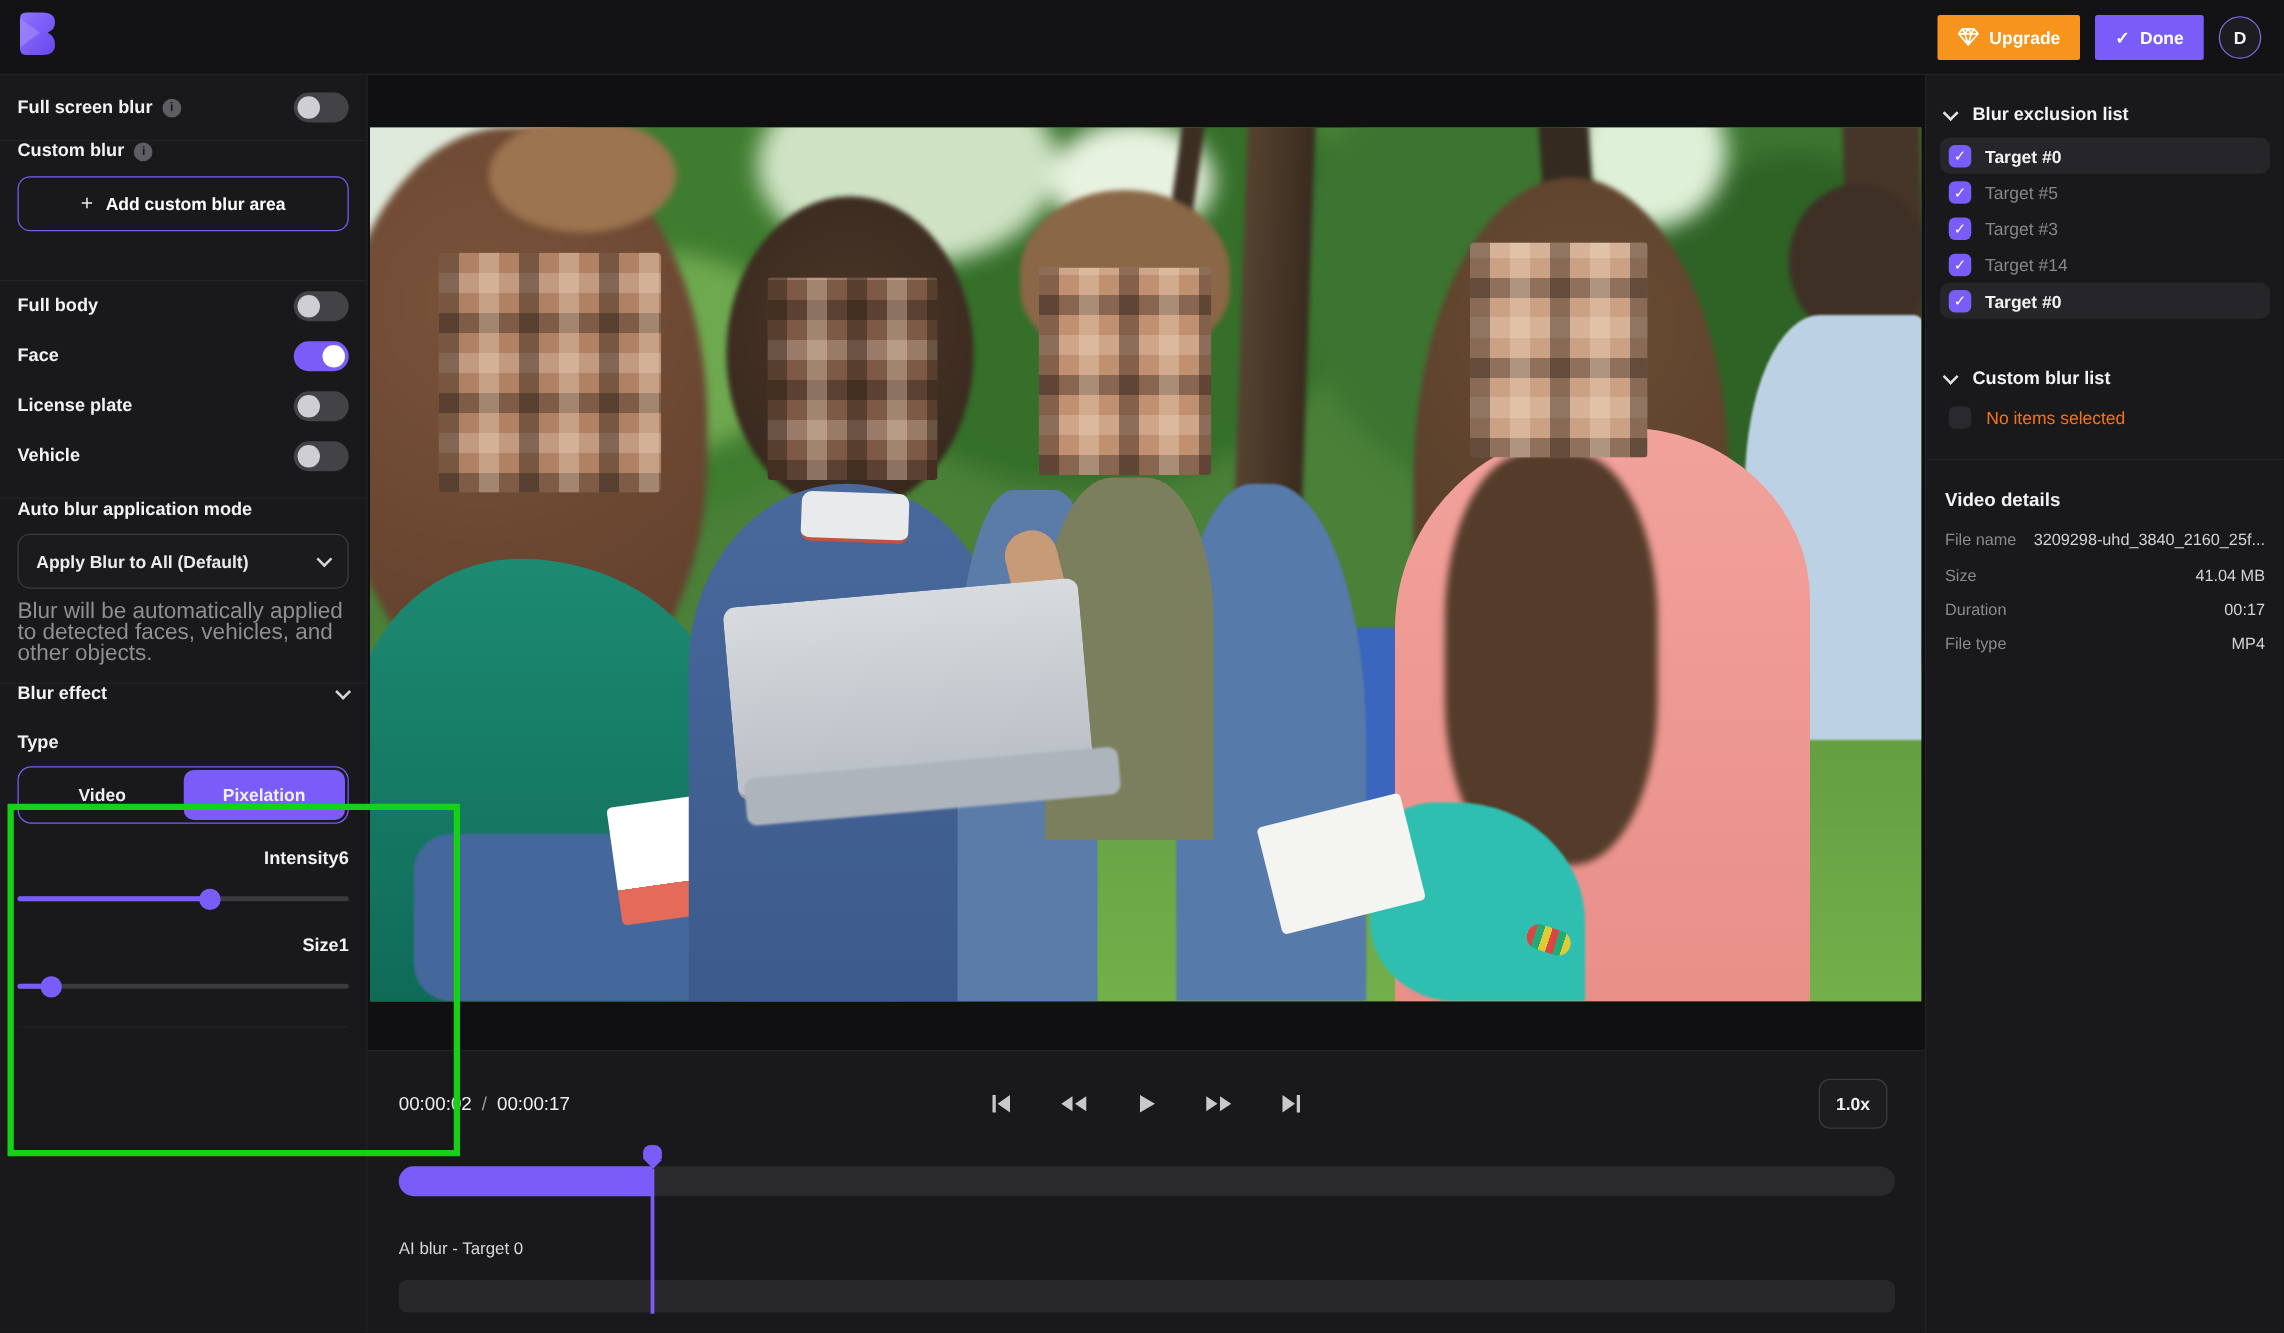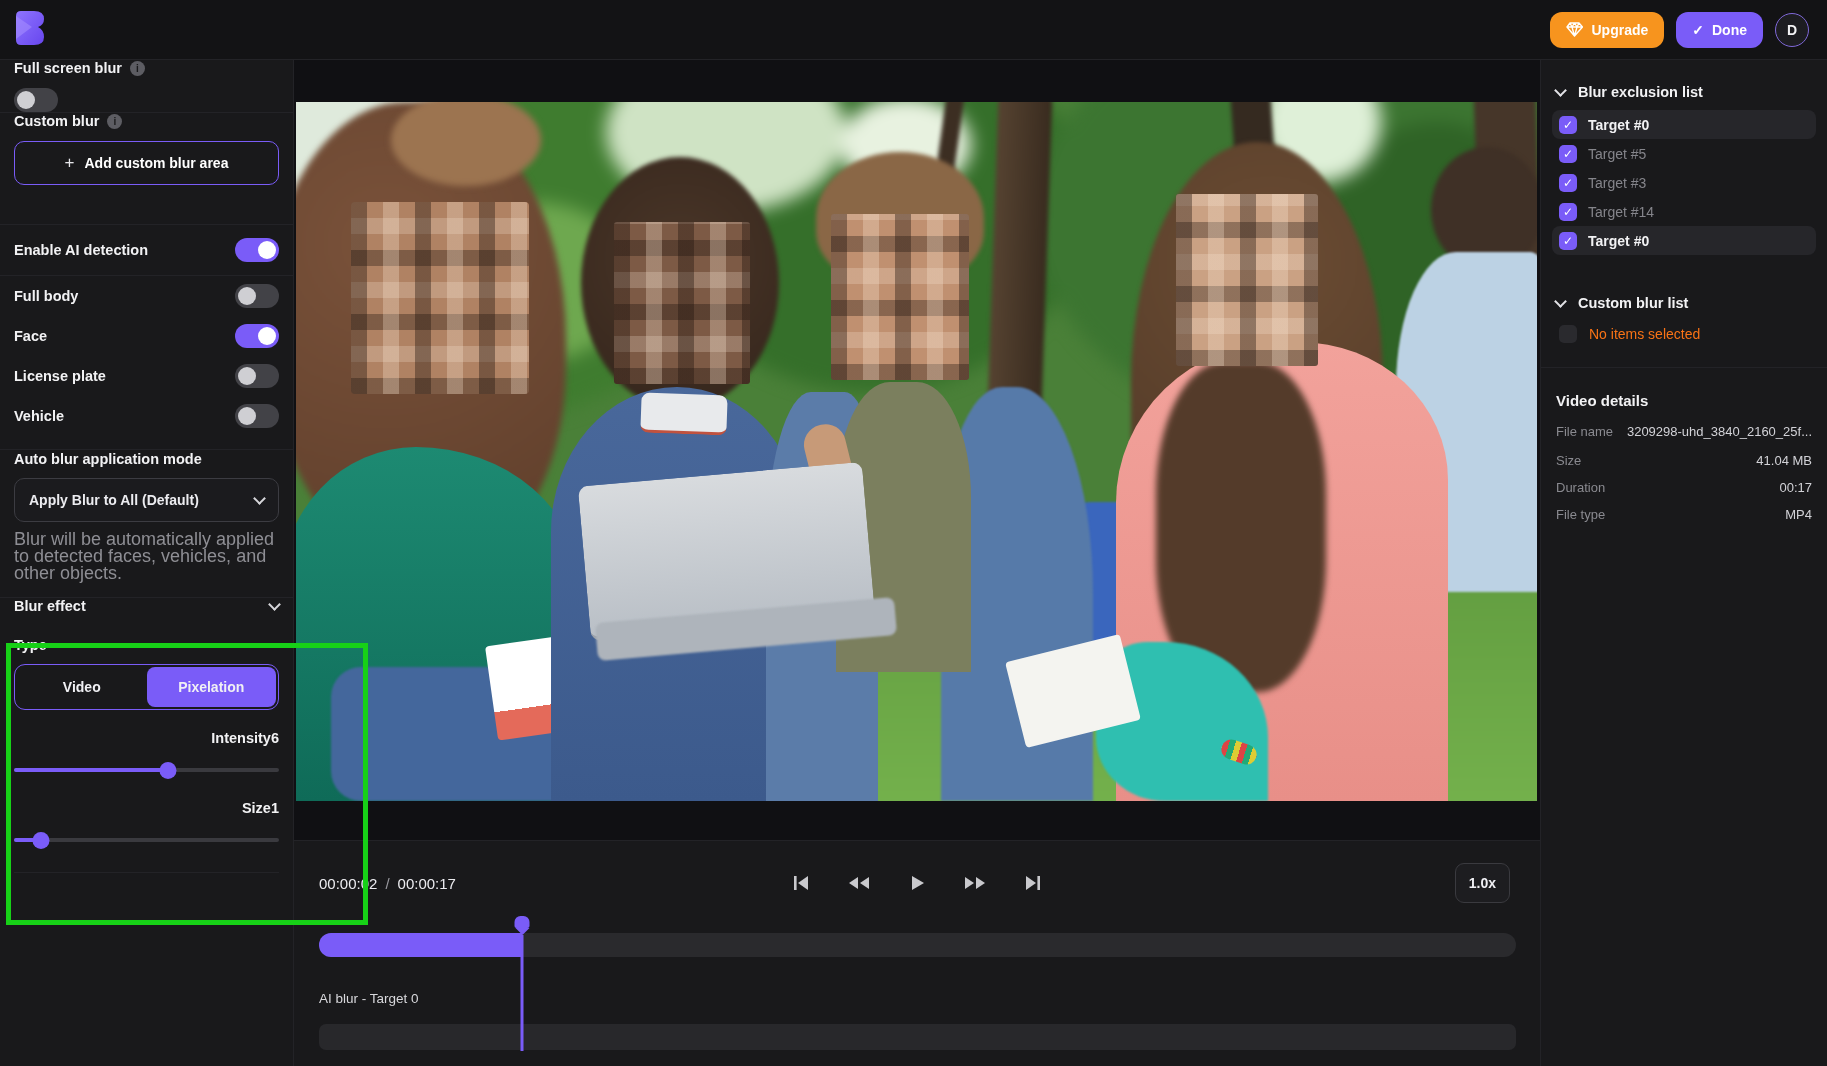--- a/index.html
+++ b/index.html
@@ -5,37 +5,37 @@
   * { margin:0; padding:0; box-sizing:border-box; }
   html,body { width:1827px; height:1066px; overflow:hidden; background:#131315;
     font-family:"Liberation Sans","DejaVu Sans",sans-serif; color:#f2f2f4; }
   [data-interactable="true"] { cursor:pointer; }
 
   
   .topbar { position:absolute; left:0; top:0; width:1827px; height:60px; background:#131315;
     border-bottom:1px solid #232327; display:flex; align-items:center; justify-content:space-between;
     padding:0 18px 0 14px; z-index:80; }
   .tb-right { display:flex; align-items:center; gap:12px; }
-  .btn { display:flex; align-items:center; gap:8px; height:36px; padding:0 16px; border-radius:12px;
+  .btn { display:flex; align-items:center; gap:8px; height:36px; padding:0 16px; border-radius:2px;
     font-weight:bold; font-size:14px; color:#fff; border:none; }
   .btn-upgrade { background:#f7941e; }
   .btn-done { background:#7a5cf8; }
   .avatar { width:34px; height:34px; border-radius:50%; border:1.5px solid #7f68d8; background:#1d1d21;
     display:flex; align-items:center; justify-content:center; font-weight:bold; font-size:14px; }
 
   
   .lp { position:absolute; left:0; top:60px; width:294px; height:1006px; background:#19191b;
     border-right:1px solid #232327; z-index:20; }
   .lp section { padding:0 14px; border-bottom:1px solid #232327; }
   .row-flex { display:flex; align-items:center; justify-content:space-between; }
   .lab { font-size:14.5px; font-weight:bold; color:#f2f2f4; }
   .lab-with-info { display:flex; align-items:center; gap:8px; }
   .info-i { width:15px; height:15px; border-radius:50%; background:#5d5d63; color:#1a1a1c;
     font-size:10px; font-weight:bold; display:inline-flex; align-items:center; justify-content:center; }
-  .sec1 { height:53px; display:flex; justify-content:space-between;flex-direction:column; }
+  .sec1 { height:53px; display:flex; align-items:center; justify-content:space-between; }
   .sec2 { height:112px; padding-top:16px; }
   .add-btn { margin-top:12px; width:100%; height:44px; border-radius:10px; background:transparent;
     border:1px solid #7a5cf8; color:#fff; font-weight:bold; font-size:14px; display:flex;
     align-items:center; justify-content:center; gap:10px; }
   .plus-g { font-size:17px; font-weight:normal; color:#e6e6ea; }
   .sec3 { height:51px; display:flex; align-items:center; justify-content:space-between; }
   .sec4 { height:174px; padding-top:6px; }
   .t-row { height:40px; display:flex; align-items:center; justify-content:space-between; }
   .sec5 { height:148px; padding-top:14px; }
   .select { margin-top:10px; width:100%; height:44px; border:1px solid #3c3c42; border-radius:10px;
@@ -178,26 +178,20 @@
     <span class="lab lab-with-info">
       <span class="lab" data-interactable="false">Custom blur</span>
       <span class="info-i" data-interactable="true">i</span>
     </span>
     <button class="add-btn" data-interactable="true">
       <span class="plus-g" data-interactable="false">+</span>
       <span data-interactable="false">Add custom blur area</span>
     </button>
   </section>
 
-  <section class="sec3" data-interactable="false">
-    <span class="lab" data-interactable="false">Enable AI detection</span>
-    <span class="tg on" data-interactable="true">
-        <span class="knob" data-interactable="false"></span>
-      </span>
-  </section>
 
   <section class="sec4" data-interactable="false">
     <div class="t-row" data-interactable="false">
       <span class="lab" data-interactable="false">Full body</span>
       <span class="tg off" data-interactable="true">
           <span class="knob" data-interactable="false"></span>
         </span>
     </div>
     <div class="t-row" data-interactable="false">
       <span class="lab" data-interactable="false">Face</span>

